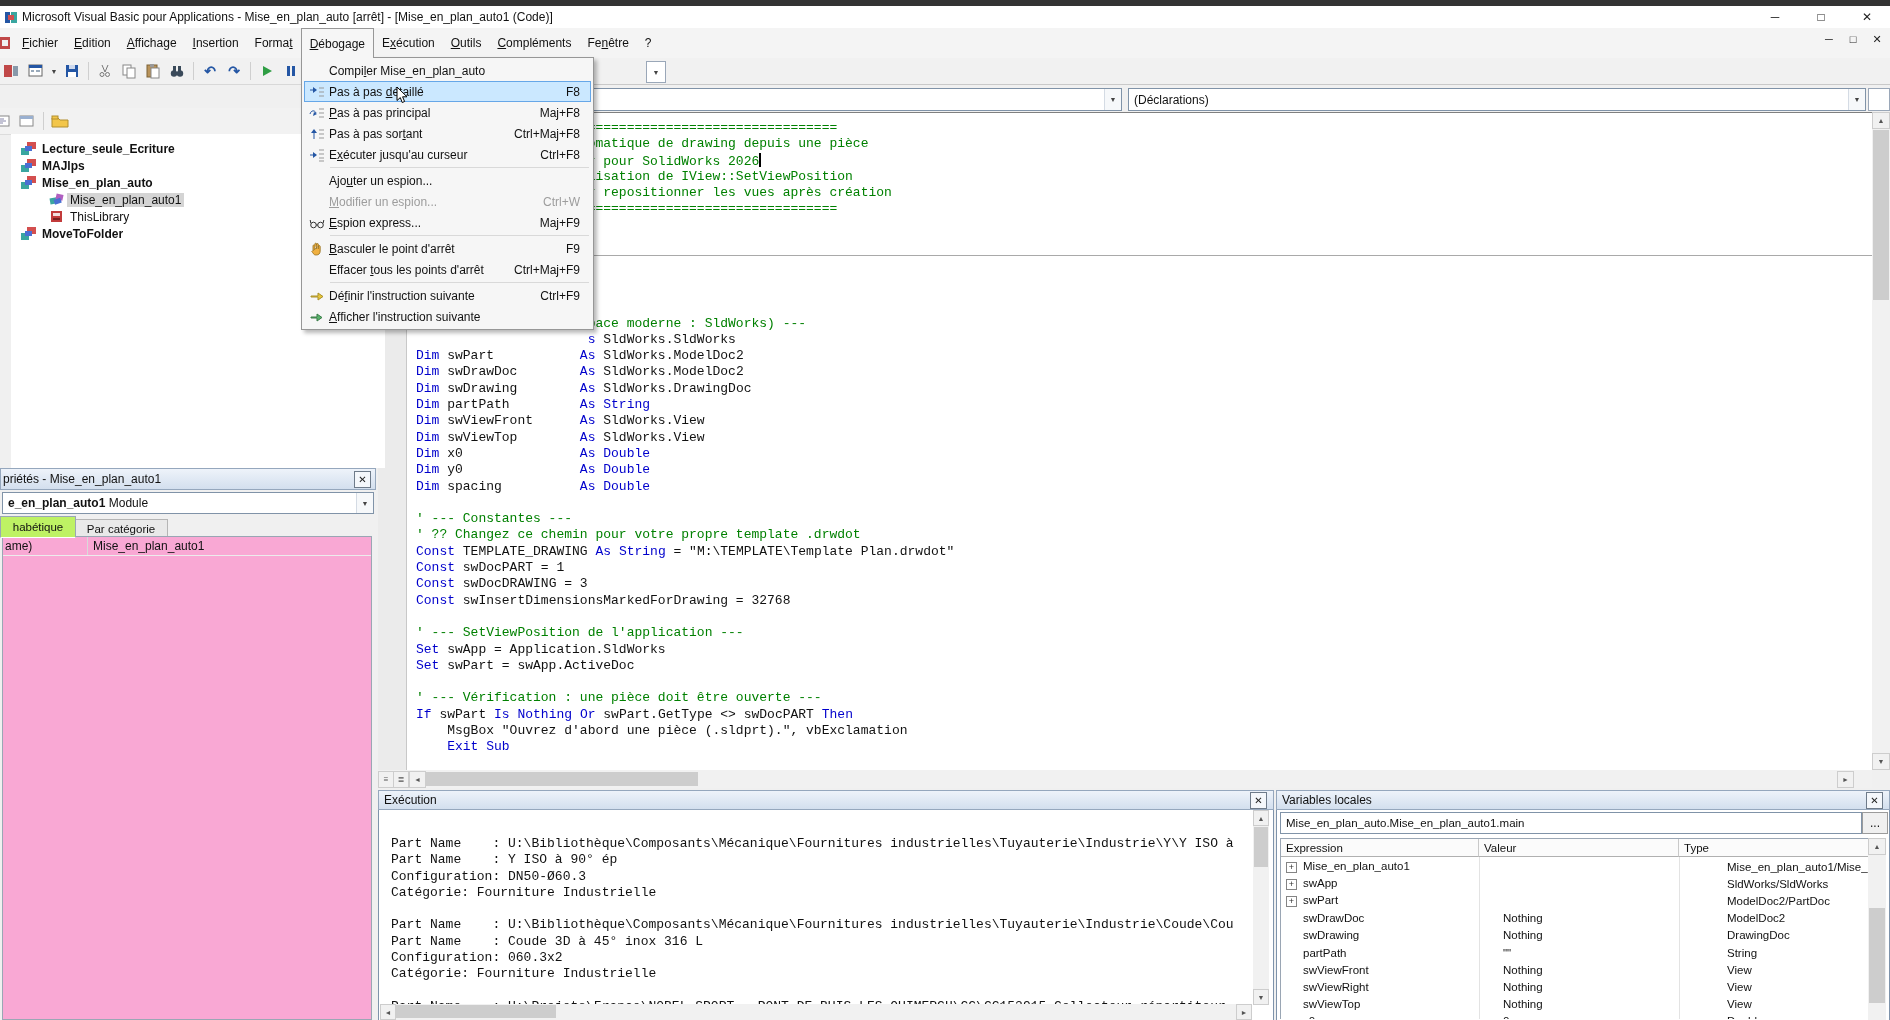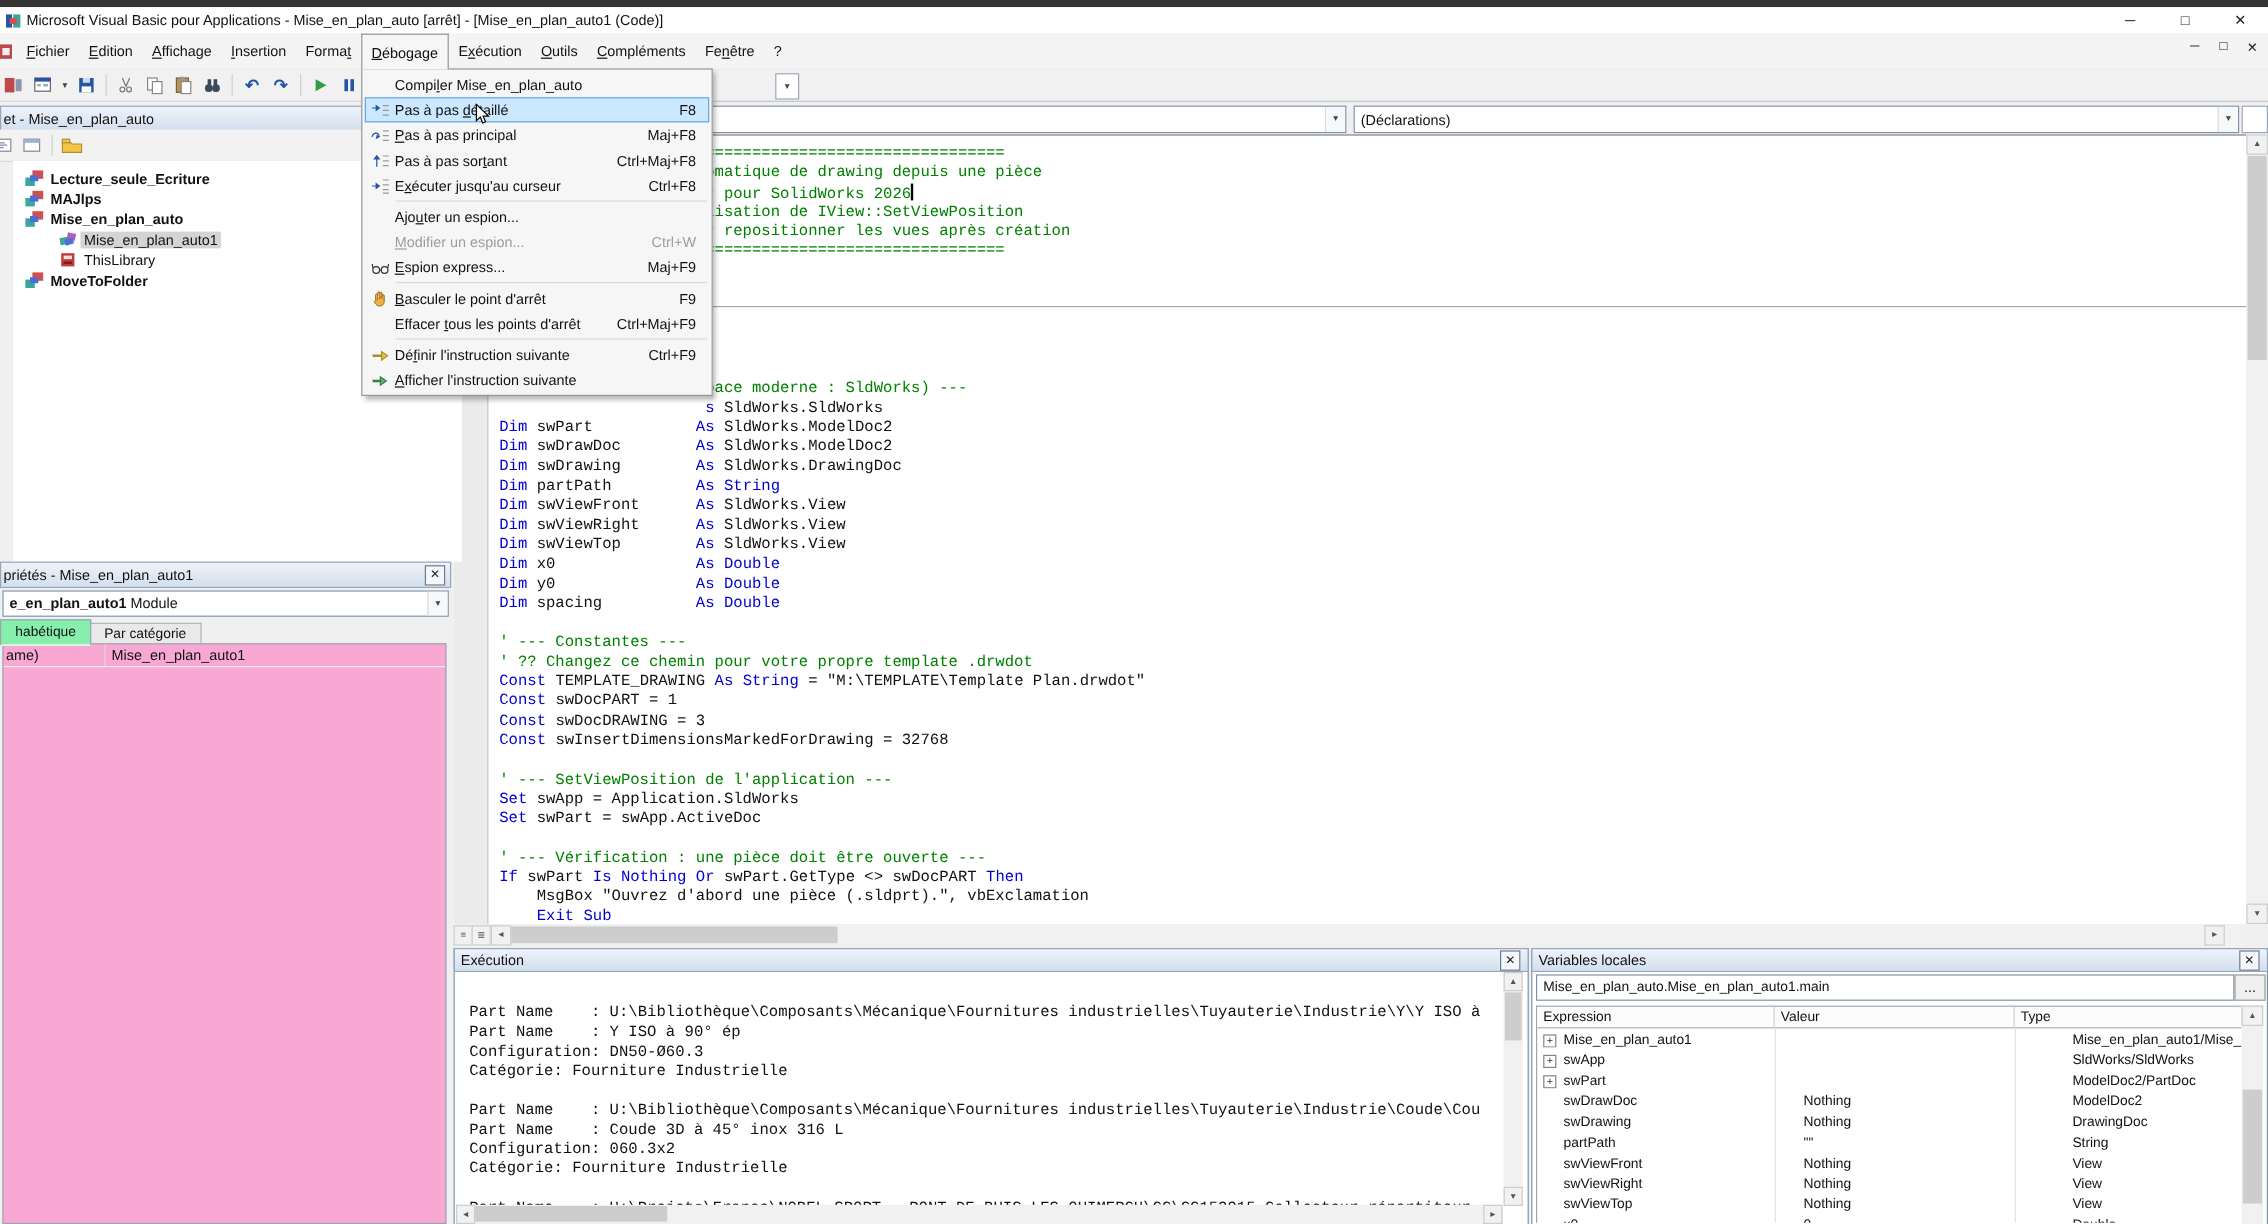--- a/index.html
+++ b/index.html
@@ -41,21 +41,21 @@
   .combo{background:#fff;border:1px solid #8093a8;display:flex;align-items:center;overflow:hidden;}
   .combo .cval{margin-left:5px;white-space:nowrap;}
   .combo .carr{margin-left:auto;width:16px;align-self:stretch;display:flex;align-items:center;justify-content:center;font-size:7px;color:#444;border-left:1px solid #d4dbe4;background:#f6f8fa;}
   
   .titem{height:17px;display:flex;align-items:center;white-space:nowrap;}
   .titem .tlabel{padding:0 3px;}
   .titem.sel .tlabel{background:#d4d4d4;}
   .titem.b .tlabel{font-weight:bold;}
   
   .tab{position:absolute;height:20px;display:flex;align-items:center;justify-content:center;font-size:11.5px;}
-  .tab.on{background:#86efac;border:1px solid #9aa6b4;border-bottom:1px solid #fff;z-index:2;}
+  .tab.on{background:#bef264;border:1px solid #9aa6b4;border-bottom:1px solid #fff;z-index:2;}
   .tab.off{background:#e9e9e9;border:1px solid #b5b5b5;border-bottom:none;top:519px;height:17px;}
   
   .codebg{background:#fff;}
   .marginbar{background:#ebebeb;border-right:1px solid #c8c8c8;}
   .codepre{font-family:"Liberation Mono","DejaVu Sans Mono",monospace;font-size:13px;overflow:hidden;}
   .cl{height:16.3px;line-height:16.3px;white-space:pre;}
   .kw{color:#0000cc;}
   .cm{color:#008000;}
   .caret{display:inline-block;width:2px;height:14px;background:#000;vertical-align:-2px;}
   .divline{background:#a9a9a9;height:1px;}
@@ -223,21 +223,20 @@
       <div class="cl">&nbsp;</div>
       <div class="cl">&nbsp;</div>
       <div class="cl">&nbsp;</div>
       <div class="cl"><span class="cm">                      pace moderne : SldWorks) ---</span></div>
       <div class="cl"><span>                      </span><span class="kw">s</span><span> SldWorks.SldWorks</span></div>
       <div class="cl"><span class="kw">Dim</span><span> swPart           </span><span class="kw">As</span><span> SldWorks.ModelDoc2</span></div>
       <div class="cl"><span class="kw">Dim</span><span> swDrawDoc        </span><span class="kw">As</span><span> SldWorks.ModelDoc2</span></div>
       <div class="cl"><span class="kw">Dim</span><span> swDrawing        </span><span class="kw">As</span><span> SldWorks.DrawingDoc</span></div>
       <div class="cl"><span class="kw">Dim</span><span> partPath         </span><span class="kw">As</span><span> </span><span class="kw">String</span></div>
       <div class="cl"><span class="kw">Dim</span><span> swViewFront      </span><span class="kw">As</span><span> SldWorks.View</span></div>
-      <div class="cl"><span class="kw">Dim</span><span> swViewRight      </span><span class="kw">As</span><span> SldWorks.View</span></div>
       <div class="cl"><span class="kw">Dim</span><span> swViewTop        </span><span class="kw">As</span><span> SldWorks.View</span></div>
       <div class="cl"><span class="kw">Dim</span><span> x0               </span><span class="kw">As</span><span> </span><span class="kw">Double</span></div>
       <div class="cl"><span class="kw">Dim</span><span> y0               </span><span class="kw">As</span><span> </span><span class="kw">Double</span></div>
       <div class="cl"><span class="kw">Dim</span><span> spacing          </span><span class="kw">As</span><span> </span><span class="kw">Double</span></div>
       <div class="cl">&nbsp;</div>
       <div class="cl"><span class="cm">' --- Constantes ---</span></div>
       <div class="cl"><span class="cm">' ?? Changez ce chemin pour votre propre template .drwdot</span></div>
       <div class="cl"><span class="kw">Const</span><span> TEMPLATE_DRAWING </span><span class="kw">As</span><span> </span><span class="kw">String</span><span> = "M:\TEMPLATE\Template Plan.drwdot"</span></div>
       <div class="cl"><span class="kw">Const</span><span> swDocPART = 1</span></div>
       <div class="cl"><span class="kw">Const</span><span> swDocDRAWING = 3</span></div>
@@ -261,23 +260,20 @@
   </div>
 
   <div class="abs sb-track" style="left:378px;top:770px;width:1494px;height:18px;">
     <span class="sb-btn" style="left:0;top:1px;width:14px;height:15px;font-size:8px;">≡</span>
     <span class="sb-btn" style="left:15px;top:1px;width:14px;height:15px;font-size:8px;">≣</span>
     <span class="sb-btn" style="left:31px;top:1px;width:15px;height:15px;">◄</span>
     <span class="sb-thumb" style="left:48px;top:2px;width:272px;height:14px;"></span>
     <span class="sb-btn" style="left:1459px;top:1px;width:15px;height:15px;">►</span>
   </div>
 
-  <div class="abs phead" style="left:0;top:88px;width:374px;height:20px;">
-    <span class="pt">et - Mise_en_plan_auto</span>
-  </div>
   <div class="abs" style="left:0;top:108px;width:374px;height:26px;background:#f2f2f2;border-bottom:1px solid #dcdcdc;display:flex;align-items:center;">
     <span class="tb-ico" style="margin-left:-8px;">
       <svg width="16" height="16">
           <rect x="1" y="3" width="13" height="10" fill="#fff" stroke="#888"></rect>
           <path d="M3 6h6M3 8h8M3 10h5" stroke="#88a"></path>
         </svg>
     </span>
     <span class="tb-ico">
       <svg width="16" height="16">
           <rect x="1" y="3" width="13" height="10" fill="#fff" stroke="#888"></rect>

